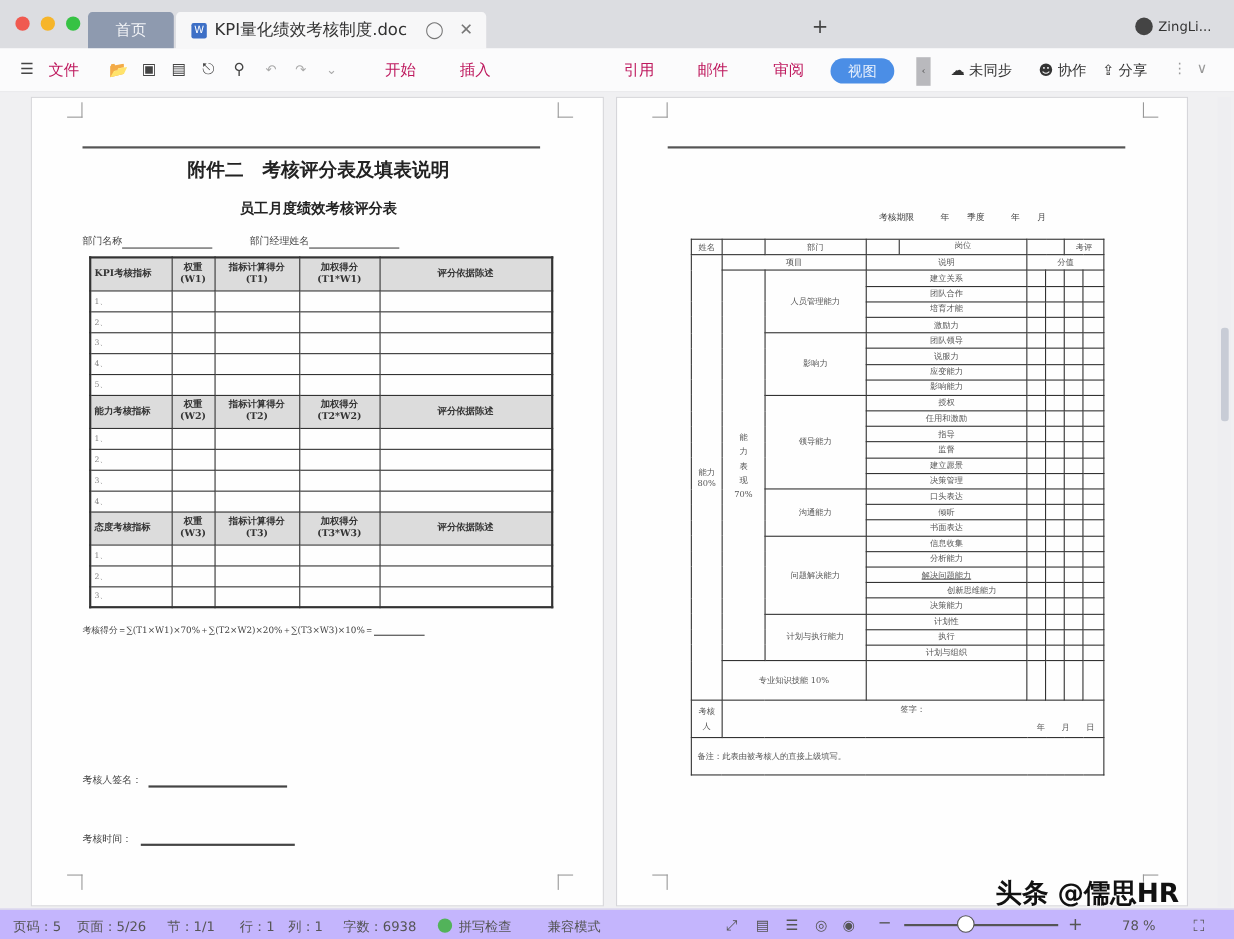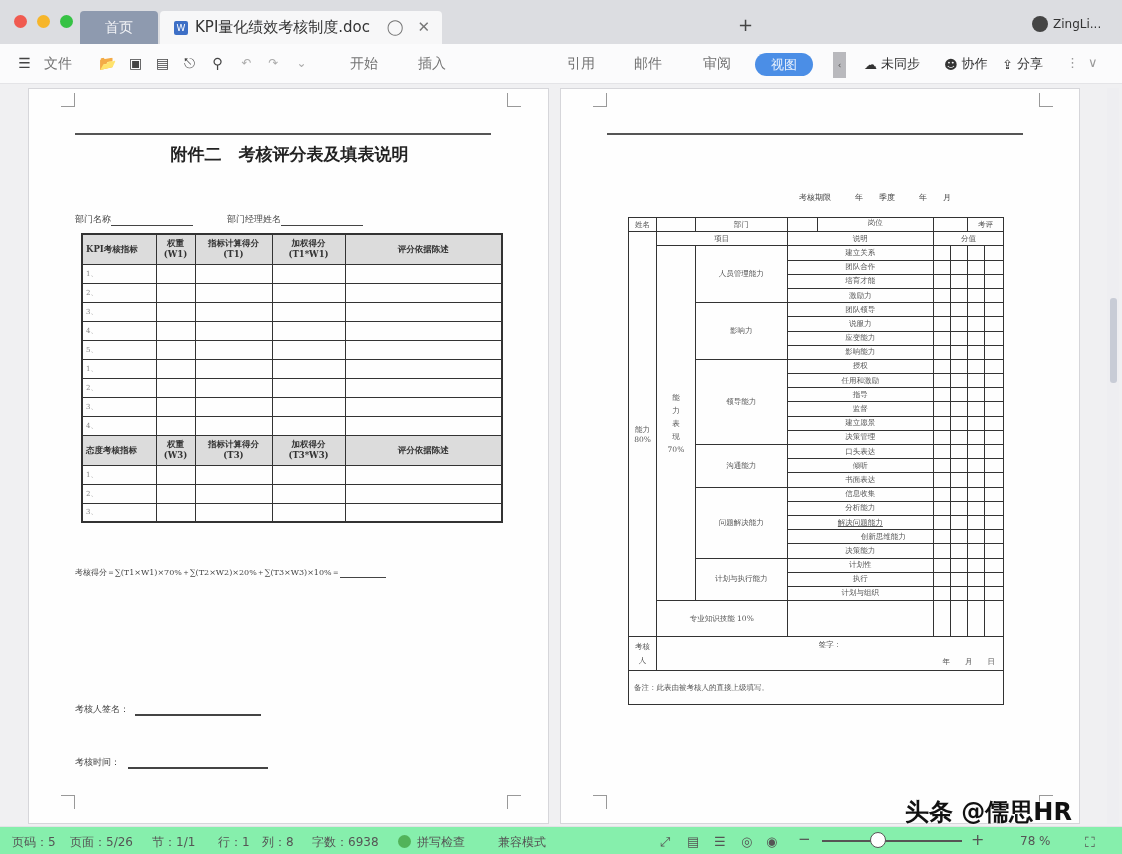--- a/index.html
+++ b/index.html
@@ -11,21 +11,21 @@
   .t-grn { left: 60px; background: #36c244; }
   .tab-home { position: absolute; left: 80px; top: 11px; width: 78px; height: 33px; background: #8e9aaf; color: #f2f3f6; font-size: 14px; display: flex; align-items: center; justify-content: center; border-radius: 4px 4px 0 0; }
   .tab-doc { position: absolute; left: 160px; top: 11px; width: 282px; height: 33px; background: #f7f7f8; border-radius: 4px 4px 0 0; display: flex; align-items: center; padding-left: 14px; font-size: 15px; color: #333; }
   .doc-icon { width: 14px; height: 14px; background: #3d6fc6; color: #fff; font-size: 9px; display: flex; align-items: center; justify-content: center; margin-right: 7px; border-radius: 2px; }
   .tab-doc .tab-actions { position: absolute; right: 12px; top: 7px; display: flex; gap: 14px; font-size: 15px; color: #777; }
   .new-tab { position: absolute; left: 738px; top: 14px; font-size: 18px; color: #444; }
   .user { position: absolute; left: 1032px; top: 16px; display: flex; align-items: center; font-size: 12px; color: #333; }
   .user .avatar { width: 16px; height: 16px; border-radius: 50%; background: #444; margin-right: 5px; }
 
   .toolbar { position: absolute; left: 0; top: 44px; width: 1122px; height: 40px; background: #fbfbfc; border-bottom: 1px solid #e4e4e7; }
-  .tb-item { position: absolute; top: 11px; font-size: 14px; color: #737373; }
+  .tb-item { position: absolute; top: 11px; font-size: 14px; color: #be185d; }
   .tb-icon { position: absolute; top: 11px; width: 17px; height: 16px; color: #444; font-size: 14px; display: flex; align-items: center; justify-content: center; }
   .tb-icon.faint { color: #aaa; font-size: 12px; }
   .view-pill { position: absolute; left: 755px; top: 9px; width: 58px; height: 23px; border-radius: 12px; background: #4b8ee6; color: #e9f1fc; font-size: 13px; display: flex; align-items: center; justify-content: center; }
   .collapse-btn { position: absolute; left: 833px; top: 8px; width: 13px; height: 26px; background: #b9b9bd; color: #555; font-size: 9px; display: flex; align-items: center; justify-content: center; }
   .tb-right { position: absolute; top: 11px; font-size: 13px; color: #333; display: flex; align-items: center; gap: 4px; }
 
   .workspace { position: absolute; left: 0; top: 84px; width: 1122px; height: 742px; background: #f0f0f2; }
   .page { position: absolute; top: 4px; height: 736px; background: #fefefe; border: 1px solid #d6d6da; }
   .page-l { left: 28px; width: 521px; }
   .page-r { left: 560px; width: 520px; }
@@ -42,21 +42,21 @@
 
   table.kpi { position: absolute; left: 52px; top: 144px; width: 422px; border-collapse: collapse; border: 2px solid #333; font-family: "DejaVu Serif", "Liberation Serif", serif; }
   table.kpi td { border: 1.5px solid #333; font-size: 8.5px; height: 19px; padding: 0 3px; color: #444; }
   table.kpi tr.hd td { background: #dcdcdc; text-align: center; font-weight: bold; height: 30px; line-height: 11px; color: #333; }
   table.kpi tr.hd td:first-child { text-align: left; }
   table.kpi td.num { font-size: 7px; color: #888; }
 
   table.ability { position: absolute; left: 67px; top: 128px; width: 376px; border-collapse: collapse; border: 1.5px solid #333; font-family: "DejaVu Serif", "Liberation Serif", serif; }
   table.ability td { border: 1px solid #333; font-size: 7.5px; color: #555; height: 14.2px; text-align: center; padding: 0 2px; }
 
-  .statusbar { position: absolute; left: 0; top: 826px; width: 1122px; height: 28px; background: #86efac; border-top: 1px solid #e3e3e6; }
+  .statusbar { position: absolute; left: 0; top: 826px; width: 1122px; height: 28px; background: #c4b5fd; border-top: 1px solid #e3e3e6; }
   .sb-item { position: absolute; top: 7px; font-size: 12px; color: #555; white-space: nowrap; }
   .spell-dot { display: inline-block; width: 13px; height: 13px; border-radius: 50%; background: #52b35a; vertical-align: -2px; margin-right: 6px; }
   .slider-track { position: absolute; left: 822px; top: 13px; width: 140px; height: 2px; background: #555; }
   .slider-thumb { position: absolute; left: 870px; top: 5px; width: 16px; height: 16px; border-radius: 50%; border: 1.5px solid #555; background: #fff; }
   .watermark { position: absolute; left: 905px; top: 796px; font-size: 24px; color: #111; font-weight: bold; text-shadow: 0 0 2px #fff, 0 0 3px #fff; }
 
   .scrollbar { position: absolute; left: 1107px; top: 88px; width: 12px; height: 736px; background: #eeeef1; }
   .scroll-thumb { position: absolute; left: 3px; top: 210px; width: 7px; height: 85px; background: #c8ccd6; border-radius: 3px; }
 </style>
 </head>
@@ -124,20 +124,21 @@
 <div class="workspace">
 
   <div class="page page-l">
     <div class="corner c-tl" style="left:32px;top:4px;"></div>
     <div class="corner c-tr" style="left:478px;top:4px;"></div>
     <div class="corner c-bl" style="left:32px;top:706px;"></div>
     <div class="corner c-br" style="left:478px;top:706px;"></div>
 
     <div class="hr" style="left:46px;top:44px;width:416px;"></div>
     <div class="doc-title" style="left:0;width:521px;top:54px;font-size:17px;">附件二　考核评分表及填表说明</div>
+    <div class="doc-title" style="left:0;width:521px;top:92px;font-size:13px;">员工月度绩效考核评分表</div>
 
     <div class="doc-text" style="left:46px;top:124px;">
       <span>部门名称</span><span class="uline" style="width:82px;"></span>
     </div>
     <div class="doc-text" style="left:198px;top:124px;">
       <span>部门经理姓名</span><span class="uline" style="width:82px;"></span>
     </div>
 
     <table class="kpi">
       <colgroup>
@@ -186,20 +187,30 @@
             <td></td>
             <td></td>
           </tr>
           <tr>
             <td class="num">5、</td>
             <td></td>
             <td></td>
             <td></td>
             <td></td>
           </tr>
+          <tr class="hd">
+            <td style="white-space: pre-line;">能力考核指标</td>
+            <td style="white-space: pre-line;">权重
+(W2)</td>
+            <td style="white-space: pre-line;">指标计算得分
+(T2)</td>
+            <td style="white-space: pre-line;">加权得分
+(T2*W2)</td>
+            <td style="white-space: pre-line;">评分依据陈述</td>
+          </tr>
           <tr>
             <td class="num">1、</td>
             <td></td>
             <td></td>
             <td></td>
             <td></td>
           </tr>
           <tr>
             <td class="num">2、</td>
             <td></td>
@@ -520,21 +531,21 @@
 
 <div class="scrollbar">
   <div class="scroll-thumb"></div>
 </div>
 
 <div class="statusbar">
   <div class="sb-item" style="left:12px;">页码：5</div>
   <div class="sb-item" style="left:70px;">页面：5/26</div>
   <div class="sb-item" style="left:152px;">节：1/1</div>
   <div class="sb-item" style="left:218px;">行：1</div>
-  <div class="sb-item" style="left:262px;">列：8</div>
+  <div class="sb-item" style="left:262px;">列：1</div>
   <div class="sb-item" style="left:312px;">字数：6938</div>
   <div class="sb-item" style="left:398px;font-family:Liberation Mono, monospace;">
     <span class="spell-dot"></span><span>拼写检查</span>
   </div>
   <div class="sb-item" style="left:498px;">兼容模式</div>
 
   <div class="sb-item" style="left:660px;font-size:13px;">⤢</div>
   <div class="sb-item" style="left:687px;font-size:13px;">▤</div>
   <div class="sb-item" style="left:714px;font-size:13px;">☰</div>
   <div class="sb-item" style="left:741px;font-size:13px;">◎</div>

